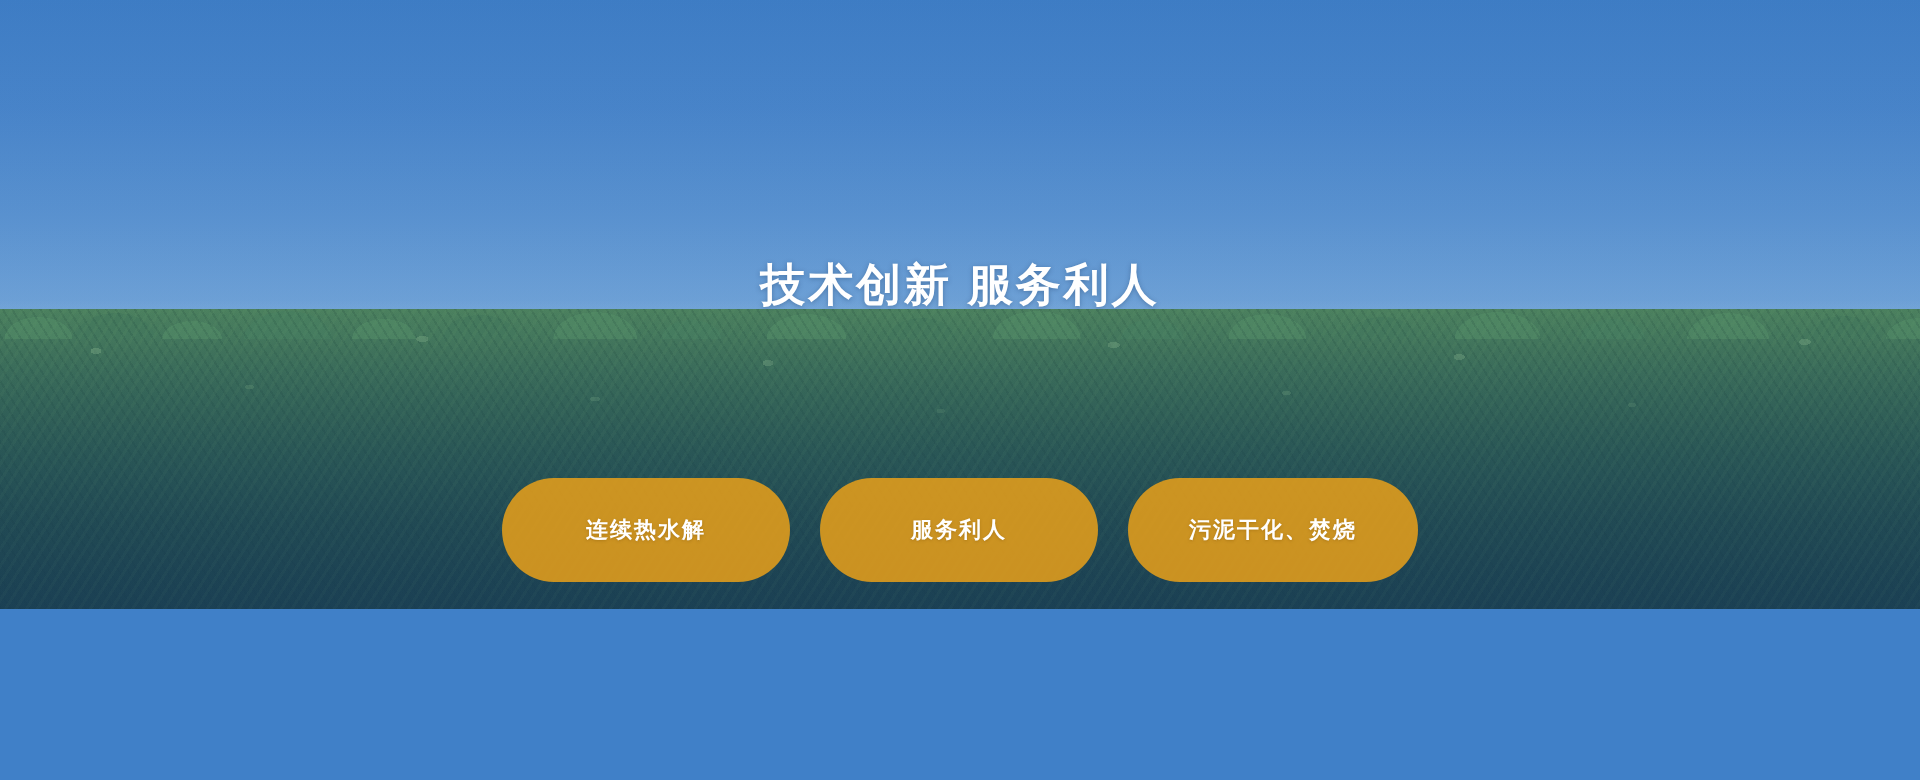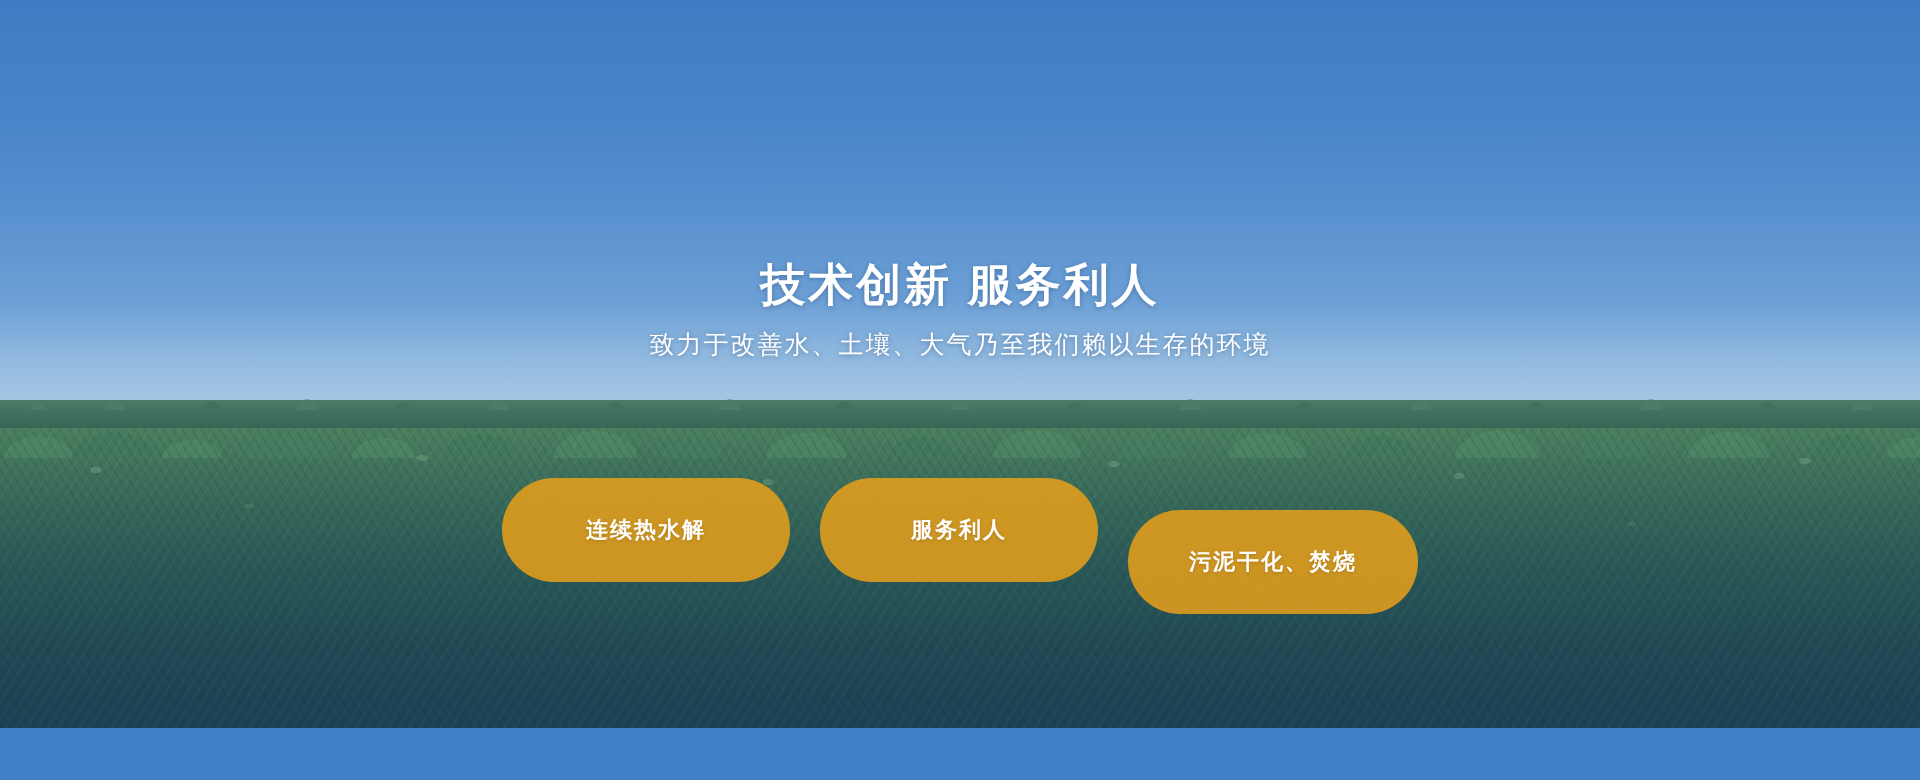--- a/index.html
+++ b/index.html
@@ -5,21 +5,21 @@
   * { margin:0; padding:0; box-sizing:border-box; }
   html, body {
     width:1920px; height:780px;
     overflow:hidden;
     background:#4080c8;
     font-family:"Liberation Sans","DejaVu Sans",sans-serif;
   }
 
   #hero-banner {
     position:relative;
-    width:1920px; height:728px;
+    width:1920px; height:609px;
     overflow:hidden;
   }
 
   
   .sky {
     position:absolute; left:0; top:0; width:1920px; height:430px;
     background:linear-gradient(to bottom,
       #3f7ec6 0%,
       #4a86cb 25%,
       #5d95d2 50%,
@@ -201,21 +201,21 @@
     color:#ffffff;
     font-size:22px;
     font-weight:bold;
     letter-spacing:2px;
     cursor:pointer;
     user-select:none;
     text-shadow:0 1px 3px rgba(120,75,5,.35);
   }
   .pill-1 { width:288px; }
   .pill-2 { width:278px; }
-  .pill-3 { width:290px;margin-top:32px; }
+  .pill-3 { width:290px; }
 </style>
 </head>
 <body>
 
 <div id="hero-banner">
 
   <div class="sky"></div>
 
   <div class="skyline">
 
@@ -290,21 +290,20 @@
   </div>
 
   <div class="mangrove"></div>
   <div class="mangrove-texture"></div>
   <div class="mangrove-shade"></div>
 
   <div class="photo-tint"></div>
 
   <div class="hero-copy">
     <div id="hero-title">技术创新  服务利人</div>
-    <div id="hero-subtitle">致力于改善水、土壤、大气乃至我们赖以生存的环境</div>
   </div>
 
   <div class="pill-row">
     <div class="pill pill-1">连续热水解</div>
     <div class="pill pill-2">服务利人</div>
     <div class="pill pill-3">污泥干化、焚烧</div>
   </div>
 
 </div>
 

